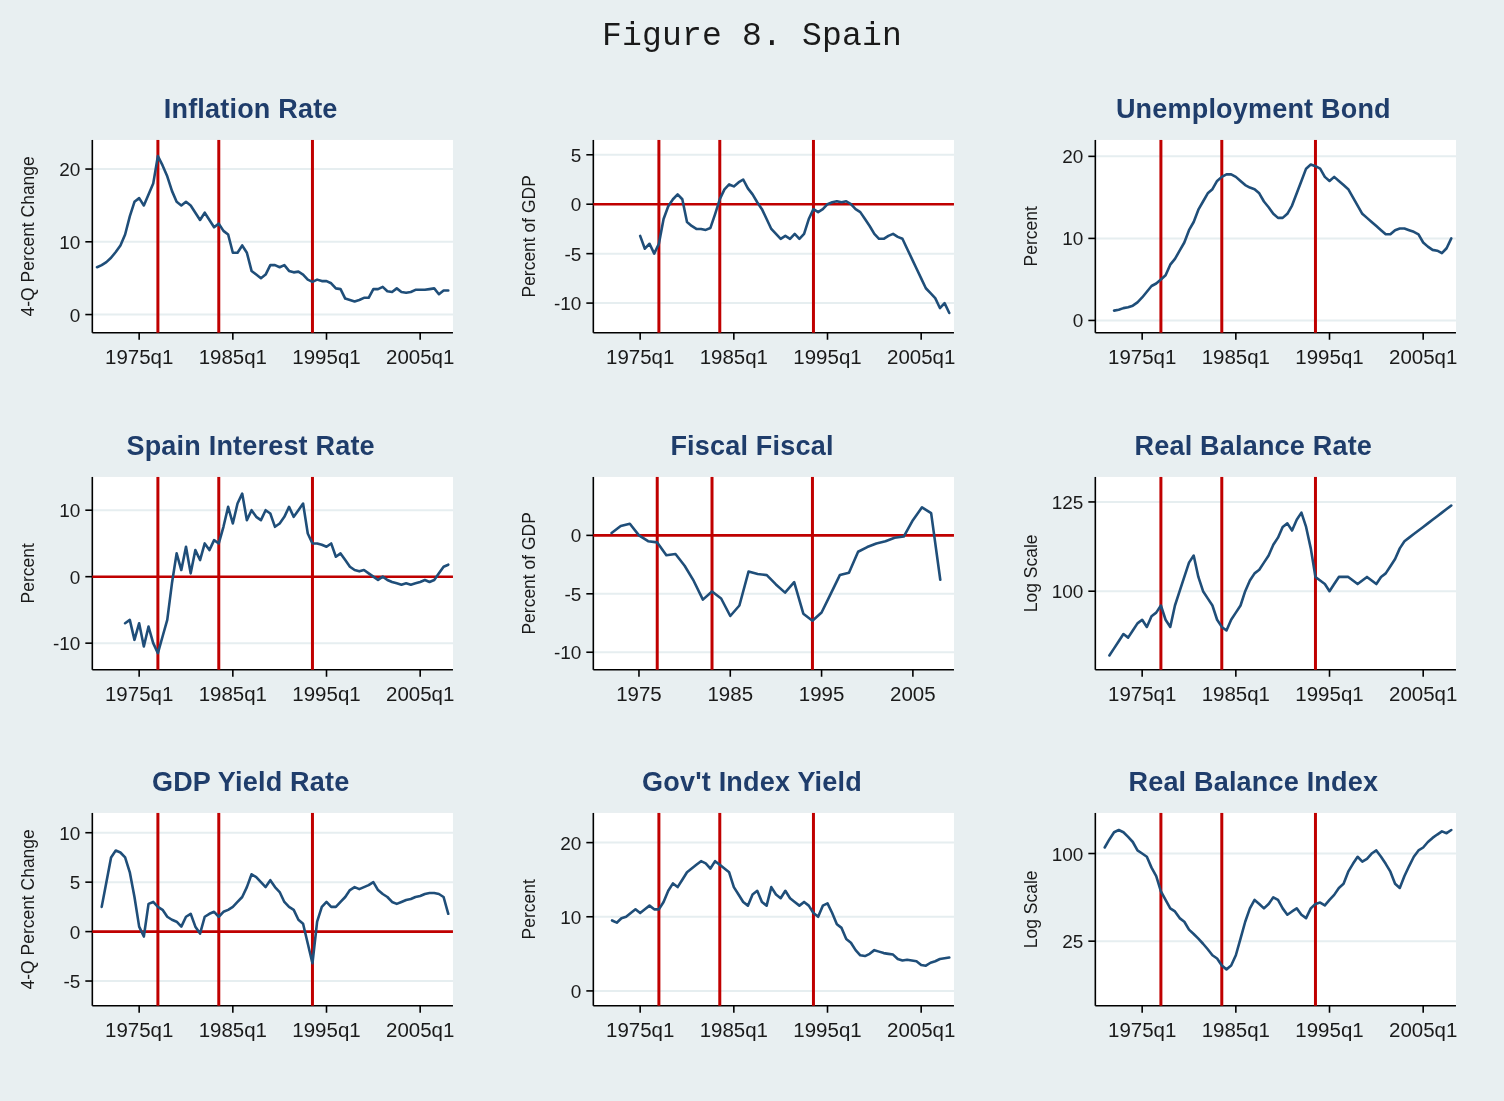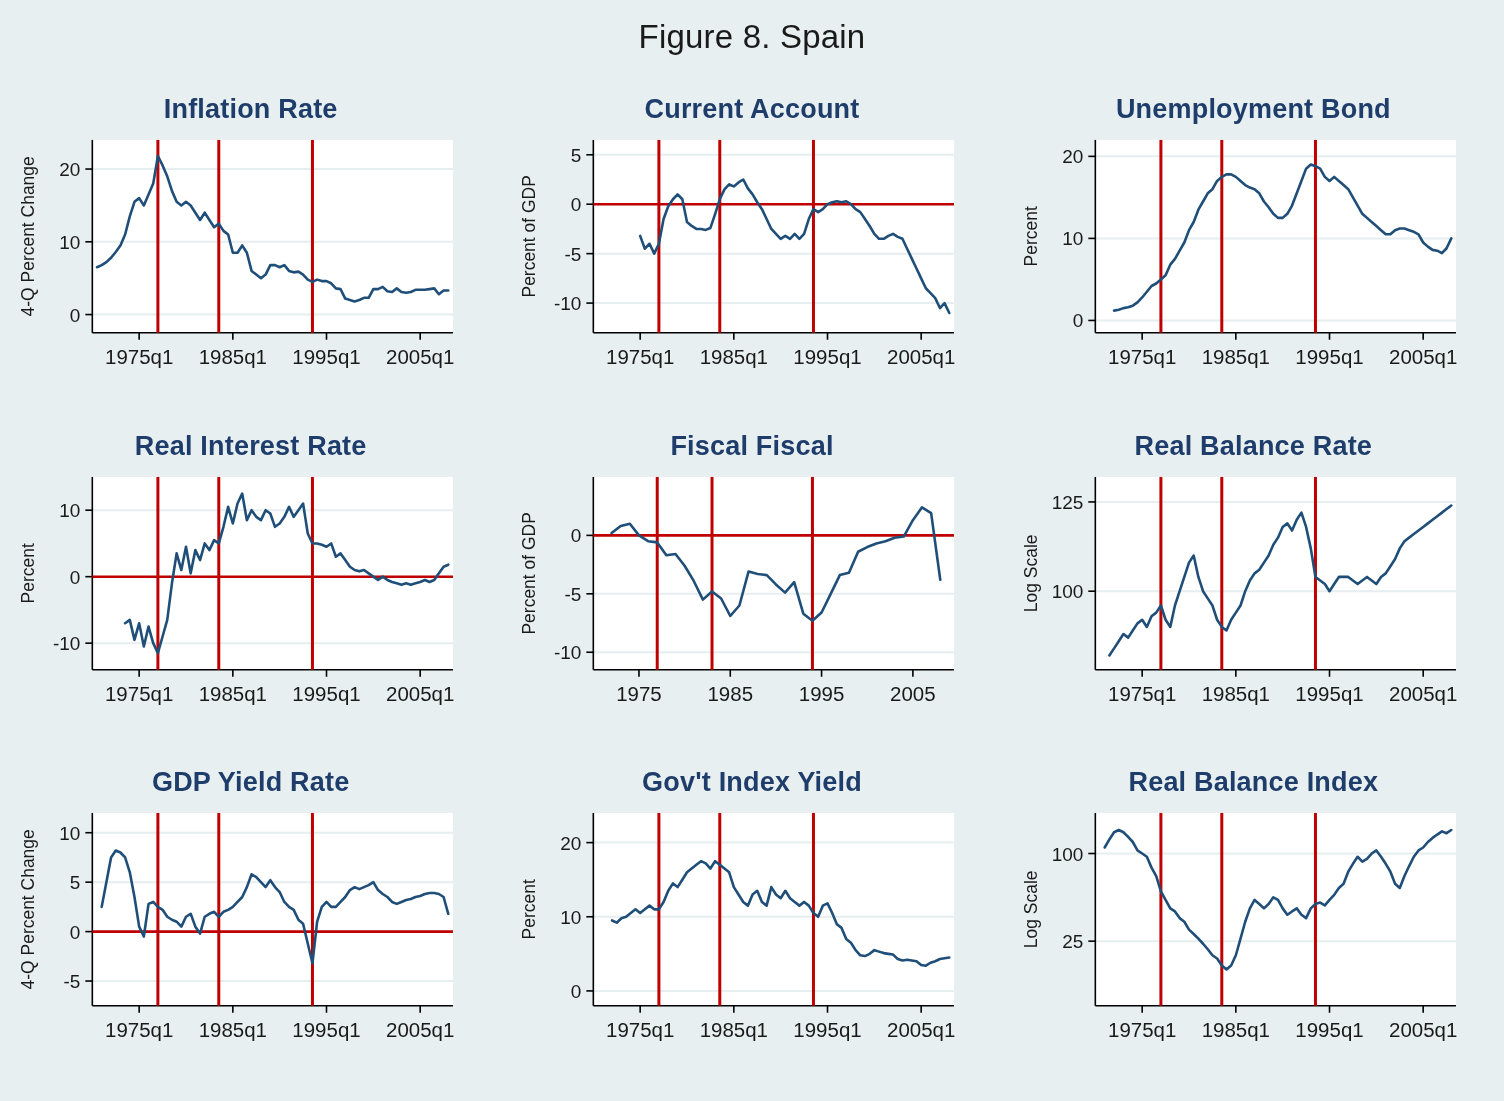--- a/index.html
+++ b/index.html
@@ -21,20 +21,21 @@
   }
   .fig-title {
     position: absolute;
     top: 18px;
     left: 0;
     width: 100%;
     text-align: center;
     font-size: 33px;
     color: #1a1a1a;
     letter-spacing: 0.2px;
+    font-family: Liberation Mono, monospace;
   }
   .grid {
     position: absolute;
     top: 88px;
     left: 0;
     width: 1504px;
     height: 1010px;
     display: grid;
     grid-template-columns: repeat(3, 1fr);
     grid-template-rows: repeat(3, 1fr);
@@ -113,21 +114,20 @@
             <text x="420.1818181818182" y="276" text-anchor="middle" class="xticklabel">2005q1</text>
             <text x="0" y="0" class="ytitle" text-anchor="middle" transform="translate(34,148.5) rotate(-90)">4-Q Percent Change</text>
             <line x1="157.63636363636363" x2="157.63636363636363" y1="52" y2="245" stroke="#c00000" stroke-width="3"></line>
             <line x1="218.58441558441558" x2="218.58441558441558" y1="52" y2="245" stroke="#c00000" stroke-width="3"></line>
             <line x1="312.35064935064935" x2="312.35064935064935" y1="52" y2="245" stroke="#c00000" stroke-width="3"></line>
             <path d="M96.69,179.45L101.38,177.27L106.06,174.35L110.75,169.98L115.44,164.16L120.13,157.60L124.82,146.68L129.51,128.47L134.19,113.91L138.88,110.26L143.57,117.55L148.26,106.62L152.95,95.70L157.64,68.02L162.32,77.49L167.01,88.42L171.70,102.98L176.39,113.91L181.08,117.55L185.77,113.91L190.45,117.55L195.14,124.83L199.83,132.11L204.52,124.83L209.21,132.11L213.90,139.40L218.58,135.75L223.27,143.04L227.96,146.68L232.65,164.89L237.34,164.89L242.03,157.60L246.71,164.89L251.40,183.09L256.09,186.74L260.78,190.38L265.47,186.74L270.16,177.27L274.84,177.27L279.53,179.45L284.22,177.27L288.91,183.09L293.60,184.55L298.29,183.82L302.97,186.74L307.66,191.83L312.35,194.02L317.04,191.83L321.73,193.29L326.42,193.29L331.10,195.48L335.79,200.57L340.48,201.30L345.17,210.77L349.86,212.23L354.55,213.68L359.23,212.23L363.92,210.04L368.61,210.04L373.30,201.30L377.99,201.30L382.68,199.12L387.36,203.49L392.05,204.22L396.74,200.57L401.43,204.22L406.12,204.94L410.81,204.22L415.49,202.03L420.18,202.03L424.87,202.03L429.56,201.30L434.25,200.57L438.94,206.40L443.62,202.76L448.31,202.76" fill="none" stroke="#1f4e79" stroke-width="2.6" stroke-linejoin="round" stroke-linecap="round"></path>
           </svg>
         </div>
     </div>
     <div class="panel">
-      <div class="panel-title">Current Account</div>
       <div class="plot-wrap">
           <svg class="plot" viewBox="0 0 501 337">
             <rect x="92" y="52" width="361" height="193" fill="#ffffff"></rect>
             <line x1="92" x2="453" y1="215.30769230769232" y2="215.30769230769232" stroke="#e6eef0" stroke-width="2"></line>
             <line x1="92" x2="453" y1="165.82051282051282" y2="165.82051282051282" stroke="#e6eef0" stroke-width="2"></line>
             <line x1="92" x2="453" y1="116.33333333333334" y2="116.33333333333334" stroke="#e6eef0" stroke-width="2"></line>
             <line x1="92" x2="453" y1="66.84615384615384" y2="66.84615384615384" stroke="#e6eef0" stroke-width="2"></line>
             <line x1="92" x2="92" y1="52" y2="245" stroke="#000" stroke-width="1.6"></line>
             <line x1="92" x2="453" y1="245" y2="245" stroke="#000" stroke-width="1.6"></line>
             <line x1="85" x2="92" y1="215.30769230769232" y2="215.30769230769232" stroke="#000" stroke-width="1.6"></line>
@@ -181,21 +181,21 @@
             <text x="420.1818181818182" y="276" text-anchor="middle" class="xticklabel">2005q1</text>
             <text x="0" y="0" class="ytitle" text-anchor="middle" transform="translate(34,148.5) rotate(-90)">Percent</text>
             <line x1="157.63636363636363" x2="157.63636363636363" y1="52" y2="245" stroke="#c00000" stroke-width="3"></line>
             <line x1="218.58441558441558" x2="218.58441558441558" y1="52" y2="245" stroke="#c00000" stroke-width="3"></line>
             <line x1="312.35064935064935" x2="312.35064935064935" y1="52" y2="245" stroke="#c00000" stroke-width="3"></line>
             <path d="M110.75,222.83L115.44,222.00L120.13,220.36L124.82,219.54L129.51,217.90L134.19,214.61L138.88,209.69L143.57,203.94L148.26,198.19L152.95,195.72L157.64,191.62L162.32,187.51L167.01,176.83L171.70,171.09L176.39,162.87L181.08,154.66L185.77,142.34L190.45,134.13L195.14,121.81L199.83,113.60L204.52,105.38L209.21,101.28L213.90,93.06L218.58,88.96L223.27,86.49L227.96,86.49L232.65,88.96L237.34,93.06L242.03,97.17L246.71,99.63L251.40,101.28L256.09,105.38L260.78,113.60L265.47,119.34L270.16,125.91L274.84,130.02L279.53,130.02L284.22,125.91L288.91,117.70L293.60,105.38L298.29,93.06L302.97,80.74L307.66,76.64L312.35,78.28L317.04,80.74L321.73,88.96L326.42,93.06L331.10,88.96L335.79,93.06L340.48,97.17L345.17,101.28L349.86,109.49L354.55,117.70L359.23,125.91L363.92,130.02L368.61,134.13L373.30,138.23L377.99,142.34L382.68,146.45L387.36,146.45L392.05,142.34L396.74,140.70L401.43,140.70L406.12,142.34L410.81,143.98L415.49,146.45L420.18,154.66L424.87,158.77L429.56,162.05L434.25,162.87L438.94,165.34L443.62,160.41L448.31,150.55" fill="none" stroke="#1f4e79" stroke-width="2.6" stroke-linejoin="round" stroke-linecap="round"></path>
           </svg>
         </div>
     </div>
     <div class="panel">
-      <div class="panel-title">Real Interest Rate</div>
+      <div class="panel-title">Spain Interest Rate</div>
       <div class="plot-wrap">
           <svg class="plot" viewBox="0 0 501 337">
             <rect x="92" y="52" width="361" height="193" fill="#ffffff"></rect>
             <line x1="92" x2="453" y1="218.3793103448276" y2="218.3793103448276" stroke="#e6eef0" stroke-width="2"></line>
             <line x1="92" x2="453" y1="151.82758620689654" y2="151.82758620689654" stroke="#e6eef0" stroke-width="2"></line>
             <line x1="92" x2="453" y1="85.27586206896552" y2="85.27586206896552" stroke="#e6eef0" stroke-width="2"></line>
             <line x1="92" x2="92" y1="52" y2="245" stroke="#000" stroke-width="1.6"></line>
             <line x1="92" x2="453" y1="245" y2="245" stroke="#000" stroke-width="1.6"></line>
             <line x1="85" x2="92" y1="218.3793103448276" y2="218.3793103448276" stroke="#000" stroke-width="1.6"></line>
             <text x="80" y="225.3793103448276" text-anchor="end" class="ticklabel">-10</text>

